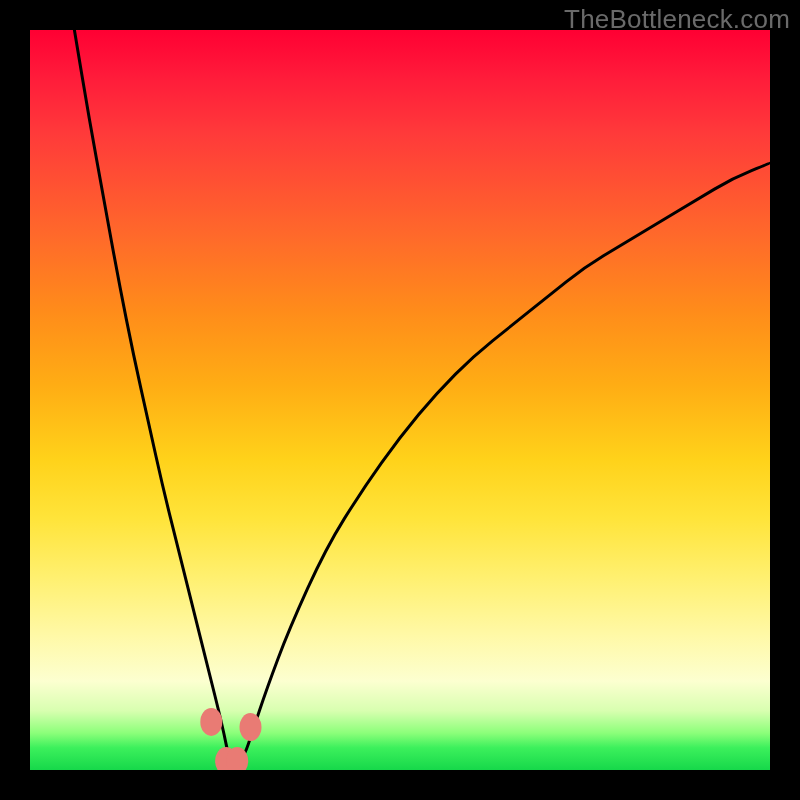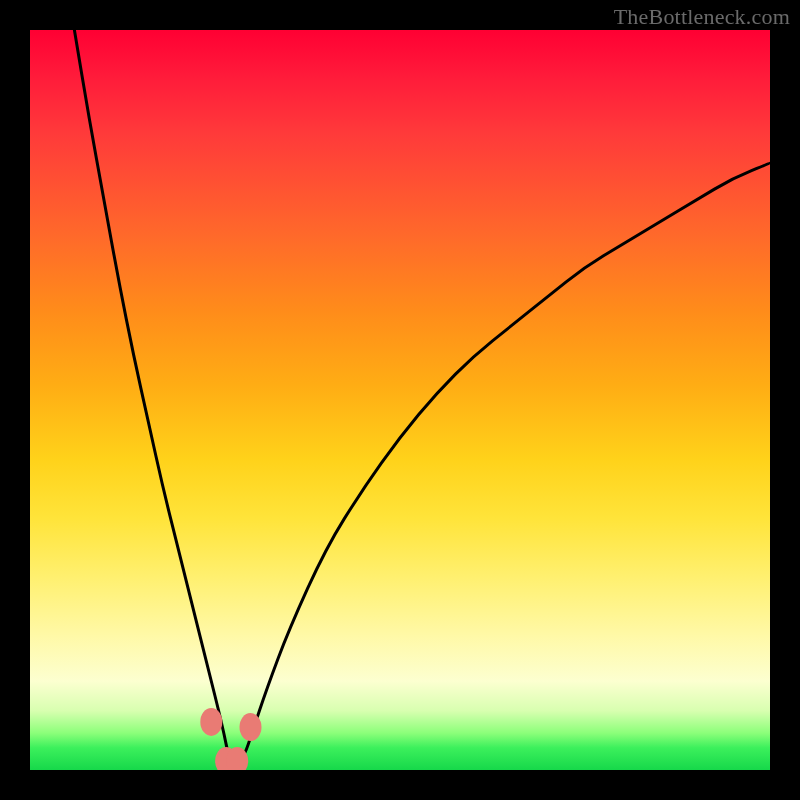--- a/index.html
+++ b/index.html
@@ -48,24 +48,23 @@
     inset: 0;
     width: 740px;
     height: 740px;
   }
 
   .watermark {
     position: absolute;
     top: 4px;
     right: 10px;
     color: #6a6a6a;
-    font-size: 22px;
+    font-size: 26px;
     letter-spacing: 0.2px;
     font-weight: 500;
-    font-family: Liberation Serif, serif;
   }
 
   .marker {
     fill: #e97b74;
     stroke: none;
   }
 </style>
 </head>
 <body>
 

